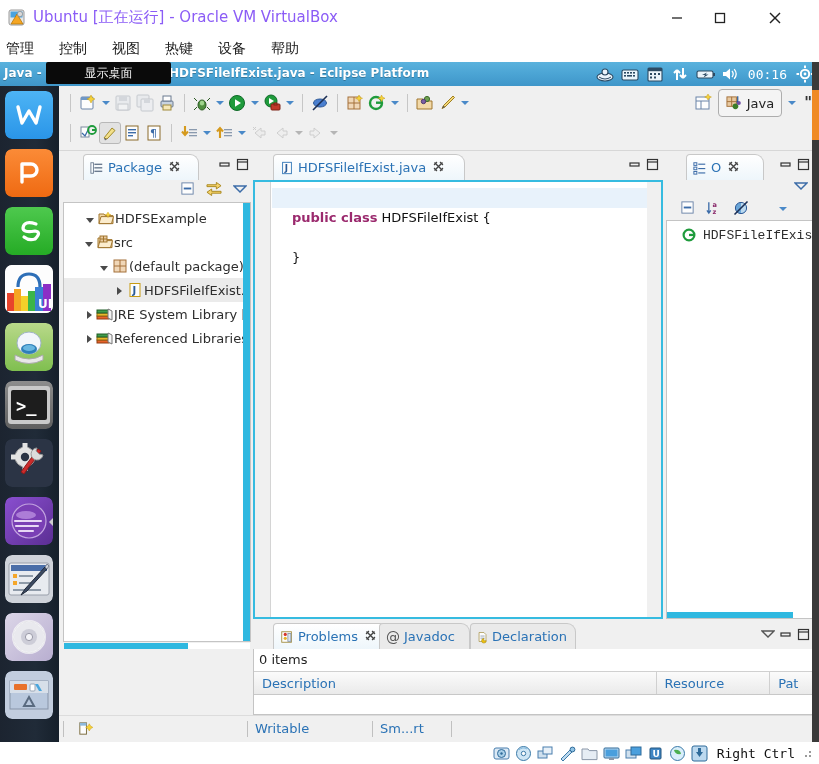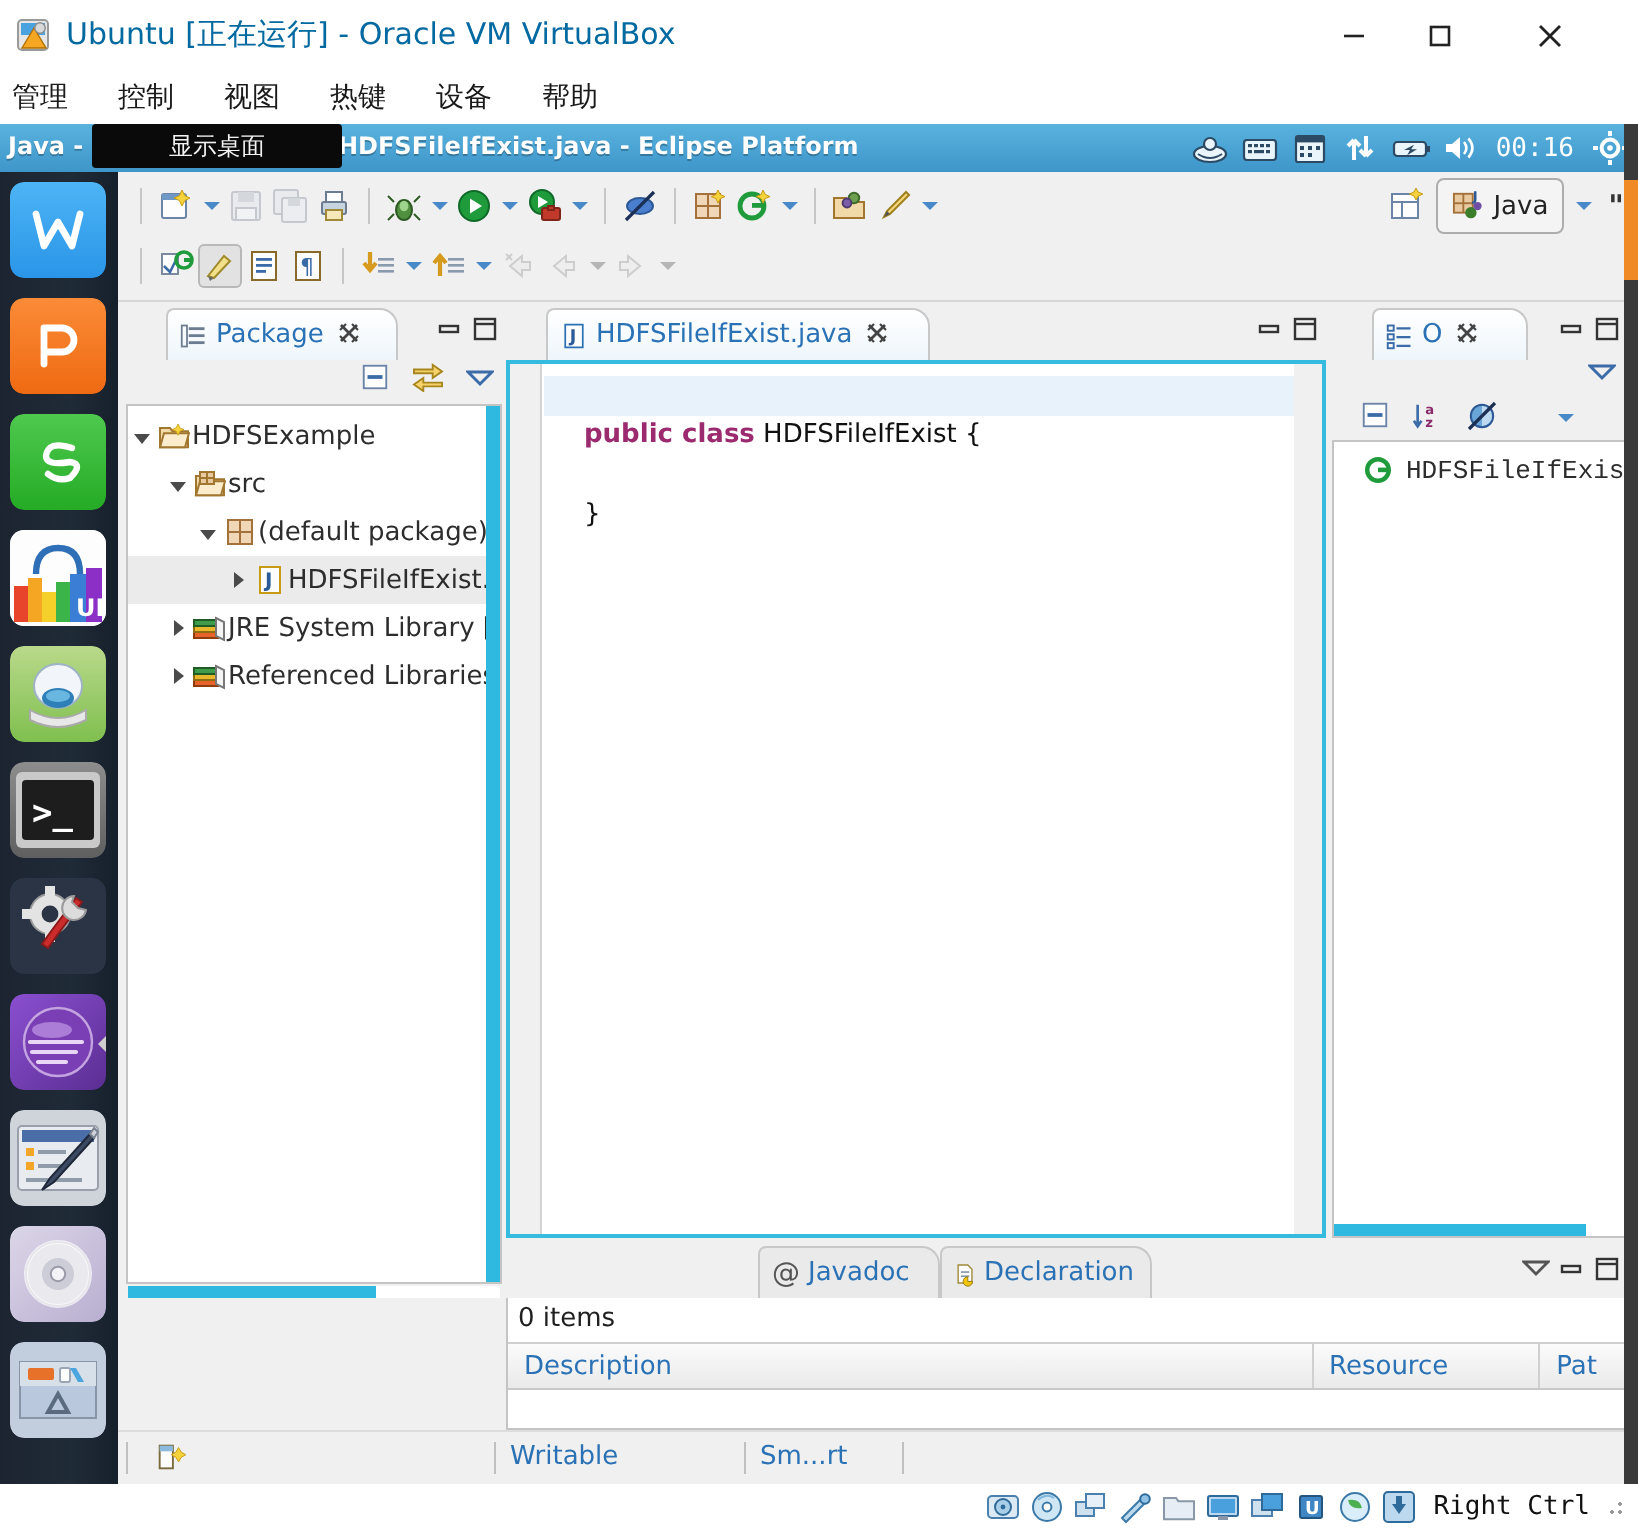--- a/index.html
+++ b/index.html
@@ -15,21 +15,21 @@
   
   .vbox-titlebar{
     position:absolute;left:0;top:0;width:819px;height:36px;
     background:#ffffff;
   }
   .vbox-title-icon{
     position:absolute;left:7px;top:8px;width:20px;height:20px;
   }
   .vbox-title-text{
     position:absolute;left:33px;top:8px;
-    font-size:15px;color:#0369a1;white-space:nowrap;
+    font-size:15px;color:#8b5cf6;white-space:nowrap;
   }
   .vbox-wbtn{position:absolute;top:6px;width:40px;height:24px;cursor:default;}
   .vbox-wbtn svg{display:block;margin:auto;}
   .vbox-min{left:657px;}
   .vbox-max{left:700px;}
   .vbox-close{left:755px;}
 
   .vbox-menubar{
     position:absolute;left:0;top:36px;width:819px;height:26px;
     background:#ffffff;
@@ -750,21 +750,21 @@
           </span>
           <span>
             <svg width="14" height="10" viewBox="0 0 14 10">
                 <path d="M1 2 L13 2 L7 8 Z" fill="none" stroke="#3c6ca8" stroke-width="1.5"></path>
               </svg>
           </span>
         </div>
 
         <div class="view-body" style="top:48px;width:188px;height:440px;overflow:hidden;">
           <div style="padding-top:3px;">
-            <div class="tree-row" style="padding-left:0;">
+            <div class="tree-row" style="padding-left:19px;">
               <span class="tw exp"><i></i></span>
               <span class="ticon">
                 <svg width="16" height="16" viewBox="0 0 16 16">
                     <path d="M1 4 h5 l1.2 1.6 H15 v8 H1z" fill="#f2d9a8" stroke="#a1762f"></path>
                     <path d="M1 13.6 L3 6.6 H15.5 L13.5 13.6z" fill="#fbeccd" stroke="#a1762f"></path>
                     <path d="M10 2 l1 2 2 .8 -2 .8 -1 2 -1-2 -2-.8 2-.8z" fill="#f5d23b" stroke="#c79b13" stroke-width=".4"></path>
                   </svg>
               </span>
               <span>HDFSExample</span>
             </div>
@@ -960,20 +960,35 @@
                 </svg>
             </span>
             <span style="margin-left:4px">HDFSFileIfExis</span>
           </div>
           <div class="sb-h" style="left:0;bottom:0;width:126px;"></div>
         </div>
       </div>
 
       <div class="view" style="left:194px;top:537px;width:561px;height:92px;">
         <div class="view-tabrow">
+          <div class="view-tab active-blue" style="width:116px;">
+            <svg width="14" height="14" viewBox="0 0 16 16">
+              <rect x="2" y="2" width="11" height="12" fill="#fdfdfd" stroke="#a08a3a"></rect>
+              <circle cx="6" cy="5" r="1.8" fill="#d4342a"></circle>
+              <circle cx="6" cy="9.5" r="1.8" fill="#e6b32a"></circle>
+              <rect x="9" y="4" width="3.4" height="9" fill="#dfe6ee" stroke="#8a97a8"></rect>
+            </svg>
+            <span>Problems</span>
+            <span class="tab-close">
+              <svg width="11" height="11" viewBox="0 0 11 11">
+                  <path d="M1.5 1.5 L9.5 9.5 M9.5 1.5 L1.5 9.5" stroke="#444" stroke-width="1.4"></path>
+                  <path d="M1 4 L4 1 M7 1 L10 4 M10 7 L7 10 M4 10 L1 7" stroke="#444" stroke-width="1.1" fill="none"></path>
+                </svg>
+            </span>
+          </div>
           <div class="view-tab" style="left:126px;width:91px;background:#eaeaea;">
             <span style="font-size:14px;color:#555;">@</span>
             <span>Javadoc</span>
           </div>
           <div class="view-tab" style="left:217px;width:106px;background:#eaeaea;">
             <svg width="14" height="14" viewBox="0 0 16 16">
               <path d="M3 1.5 h7 l3 3 v10 h-10z" fill="#fdfdfd" stroke="#a08a3a"></path>
               <g fill="#8a97a8">
                   <rect x="5" y="6" width="6" height="1.2"></rect>
                   <rect x="5" y="9" width="6" height="1.2"></rect>

